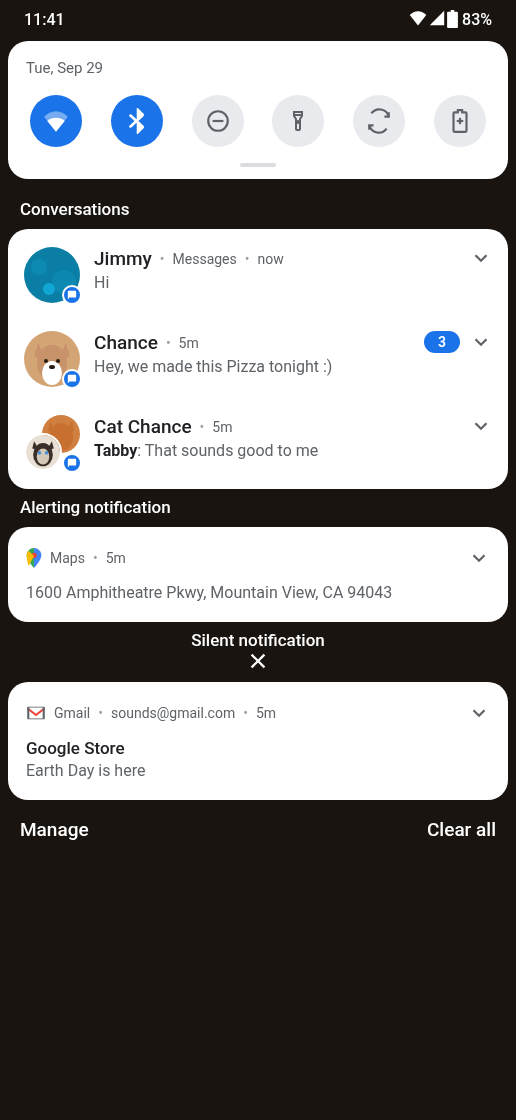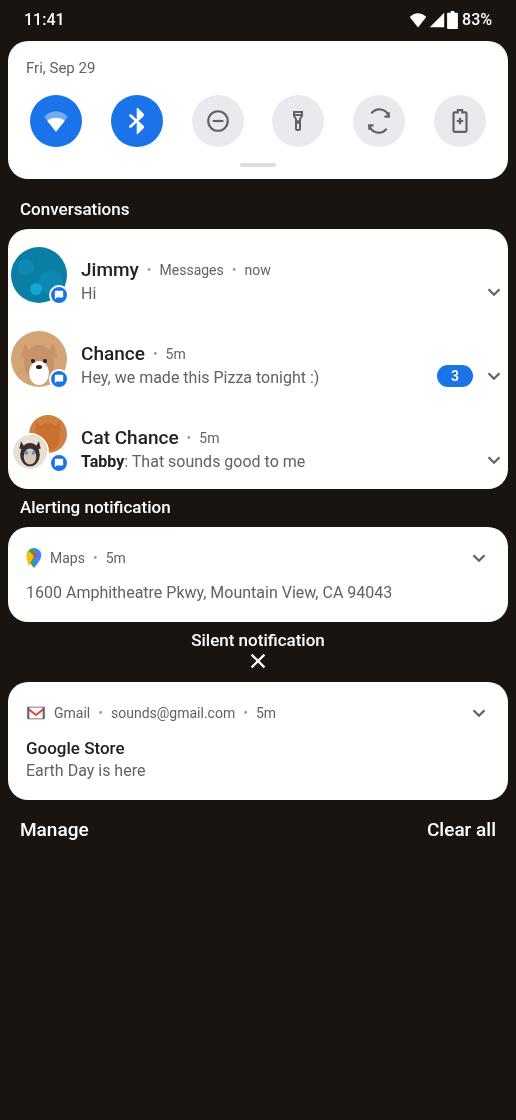--- a/index.html
+++ b/index.html
@@ -19,21 +19,21 @@
       display: flex;
       justify-content: space-between;
       align-items: center;
       padding: 10px 24px 8px;
       color: #fff;
       font-size: 16px;
       font-weight: 500;
     }
     .status-right {
       display: flex;
-      align-items: center;
+      align-items: flex-start;
       gap: 2px;
     }
     .qs-panel {
       margin: 4px 8px 12px;
       background: #fff;
       border-radius: 20px;
       padding: 18px 18px 8px;
     }
     .qs-date {
       font-size: 15px;
@@ -82,22 +82,22 @@
       flex-direction: column;
     }
     .card {
       margin: 0 8px;
       background: #fff;
       border-radius: 20px;
       padding: 4px 0;
     }
     .conv-item {
       display: flex;
-      align-items: flex-end;
-      padding: 14px 3px;
+      align-items: flex-start;
+      padding: 14px 16px;
       gap: 14px;
       position: relative;
     }
     .avatar {
       width: 56px;
       height: 56px;
       border-radius: 50%;
       position: relative;
       flex-shrink: 0;
     }
@@ -246,21 +246,21 @@
         <path d="M1 19h18V1L1 19z"></path>
       </svg>
     <svg width="11" height="18" viewBox="0 0 12 20" fill="#fff">
         <path d="M4 0h4v2h3a1 1 0 011 1v16a1 1 0 01-1 1H1a1 1 0 01-1-1V3a1 1 0 011-1h3V0z"></path>
       </svg>
     <span style="margin-left:2px">83%</span>
   </div>
 </div>
 
 <div class="qs-panel">
-  <div class="qs-date">Fri, Sep 29</div>
+  <div class="qs-date">Tue, Sep 29</div>
   <div class="qs-toggles">
     <div class="qs-toggle active">
       <svg width="26" height="22" viewBox="0 0 24 20">
           <path fill="#fff" opacity="0.4" d="M12 20L1 6C4 3 8 1 12 1s8 2 11 5L12 20z"></path>
           <path fill="#fff" d="M12 20L4 10c2-2 5-3 8-3s6 1 8 3L12 20z"></path>
         </svg>
     </div>
     <div class="qs-toggle active">
       <svg width="26" height="26" viewBox="0 0 24 24" fill="#fff">
           <path d="M13 2v8l4-4-4-4zm0 12v8l4-4-4-4zM6 7l11 10M6 17L17 7" stroke="#fff" stroke-width="2.5" fill="none" stroke-linecap="round"></path>

